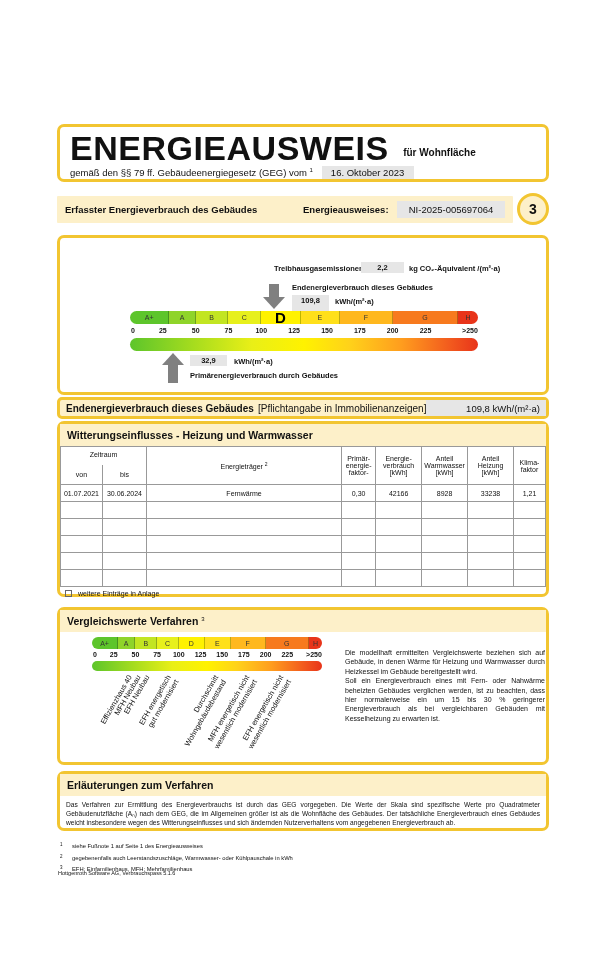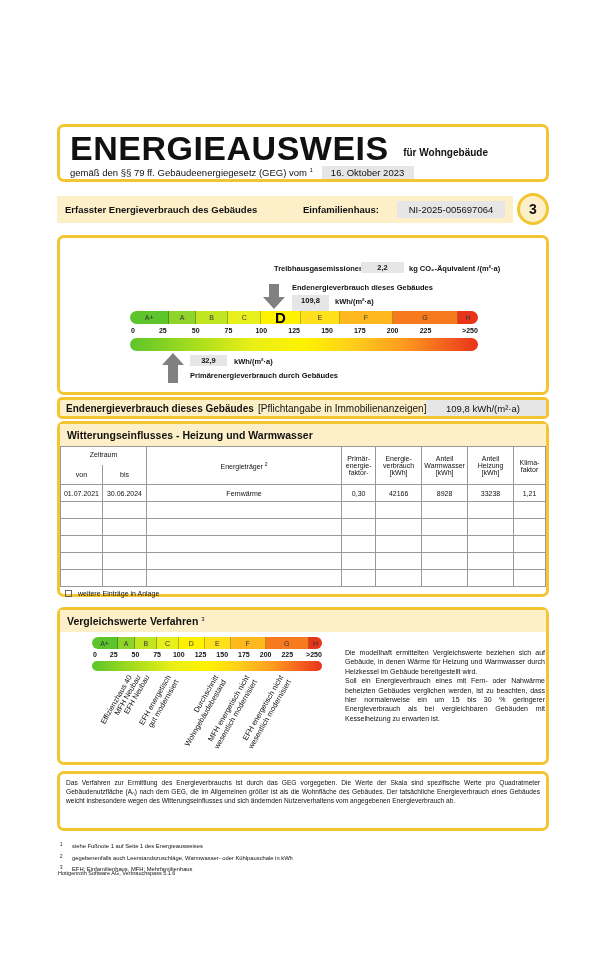--- a/index.html
+++ b/index.html
@@ -46,21 +46,21 @@
   .grad-bar { position: absolute; height: 13px; border-radius: 7px;
     background: linear-gradient(to right, #5dc52b 0%, #a5dc1e 18%, #e9ef17 35%, #fff200 50%, #ffd21a 63%, #ff9d1e 78%, #f25a1e 92%, #e8341a 100%); }
   .tick-row { position: absolute; font-size: 7px; font-weight: bold; }
   .tick { position: absolute; transform: translateX(-50%); }
   .valbox { background: #e6e6e6; font-size: 7.5px; font-weight: bold; text-align: center; }
 
   
   #endbar { position: absolute; left: 57px; top: 397px; width: 492px; height: 22px; border: 3px solid #f2c531; border-radius: 5px; background: #fdf0c9; font-size: 10px; }
   #endbar .b { position: absolute; left: 6px; top: 3px; font-weight: bold; }
   #endbar .p { position: absolute; left: 198px; top: 3px; }
-  #endbar .v { position: absolute; right: 0; top: 0; width: 120px; height: 16px; background: #e6e6e6; text-align: center; padding: 3px 6px 0 0; font-size: 9.5px; }
+  #endbar .v { position: absolute; right: 0; top: 0; width: 120px; height: 16px; background: #e6e6e6; text-align: right; padding: 3px 6px 0 0; font-size: 9.5px; }
 
   
   #vt { top: 421px; height: 176px; }
   table.cons { border-collapse: collapse; width: 100%; font-size: 7px; }
   table.cons td, table.cons th { border: 1px solid #999; text-align: center; font-weight: normal; padding: 1px 2px; }
   table.cons tr.data td { height: 17px; }
   .more { font-size: 7px; padding: 3px 5px; }
   .checkbox { display: inline-block; width: 7px; height: 7px; border: 1px solid #666; vertical-align: -1px; margin-right: 4px; }
 
   
@@ -75,32 +75,32 @@
   .footnotes { position: absolute; left: 60px; top: 840px; font-size: 5.8px; line-height: 9.5px; }
   .footnotes .n { display: inline-block; width: 12px; font-size: 4.5px; vertical-align: 2px; }
   .software { position: absolute; left: 58px; top: 870px; font-size: 5.5px; }
 </style>
 </head>
 <body>
 
 <div class="panel" id="hdr">
   <div>
     <span class="title">ENERGIEAUSWEIS</span>
-    <span class="subtitle">für Wohngebäude</span>
+    <span class="subtitle">für Wohnfläche</span>
   </div>
   <div class="law">
     <span>gemäß den §§ 79 ff. Gebäudeenergiegesetz (GEG) vom</span>
     <sup>1</sup>
     <span class="grey-box date-box">16. Oktober 2023</span>
   </div>
 </div>
 
 <div id="reg">
   <span class="lbl">Erfasster Energieverbrauch des Gebäudes</span>
-  <span class="reglbl">Einfamilienhaus:</span>
+  <span class="reglbl">Energieausweises:</span>
   <span class="regval">NI-2025-005697064</span>
 </div>
 <div id="pagenum">3</div>
 
 <div class="panel" id="ev">
 
   <div class="abs lbl9" style="left:214px; top:26px;">Treibhausgasemissionen</div>
   <div class="abs valbox" style="left:301px; top:24px; width:43px; height:11px; line-height:11px;">2,2</div>
   <div class="abs lbl9" style="left:349px; top:26px;">kg CO₂-Äquivalent /(m²·a)</div>
 
@@ -291,20 +291,21 @@
       <div class="rot-label" style="white-space: pre; right: 78.1132px; top: 0px;">MFH energetisch nicht
 wesentlich modernisiert</div>
       <div class="rot-label" style="white-space: pre; right: 43.3962px; top: 0px;">EFH energetisch nicht
 wesentlich modernisiert</div>
     </div>
   <div class="vw-text" style="white-space:pre-line;">Die modellhaft ermittelten Vergleichswerte beziehen sich auf Gebäude, in denen Wärme für Heizung und Warmwasser durch Heizkessel im Gebäude bereitgestellt wird.
 Soll ein Energieverbrauch eines mit Fern- oder Nahwärme beheizten Gebäudes verglichen werden, ist zu beachten, dass hier normalerweise ein um 15 bis 30 % geringerer Energieverbrauch als bei vergleichbaren Gebäuden mit Kesselheizung zu erwarten ist.</div>
 </div>
 
 <div class="panel" id="er">
+  <div class="panel-head">Erläuterungen zum Verfahren</div>
   <div class="er-text">Das Verfahren zur Ermittlung des Energieverbrauchs ist durch das GEG vorgegeben. Die Werte der Skala sind spezifische Werte pro Quadratmeter Gebäudenutzfläche (Aₙ) nach dem GEG, die im Allgemeinen größer ist als die Wohnfläche des Gebäudes. Der tatsächliche Energieverbrauch eines Gebäudes weicht insbesondere wegen des Witterungseinflusses und sich ändernden Nutzerverhaltens vom angegebenen Energieverbrauch ab.</div>
 </div>
 
 <div class="footnotes" id="footnotes">
     <div><span class="n">1</span><span>siehe Fußnote 1 auf Seite 1 des Energieausweises</span></div>
     <div><span class="n">2</span><span>gegebenenfalls auch Leerstandszuschläge, Warmwasser- oder Kühlpauschale in kWh</span></div>
     <div><span class="n">3</span><span>EFH: Einfamilienhaus, MFH: Mehrfamilienhaus</span></div>
   </div>
 <div class="software">Hottgenroth Software AG, Verbrauchspass 5.1.6</div>
 

